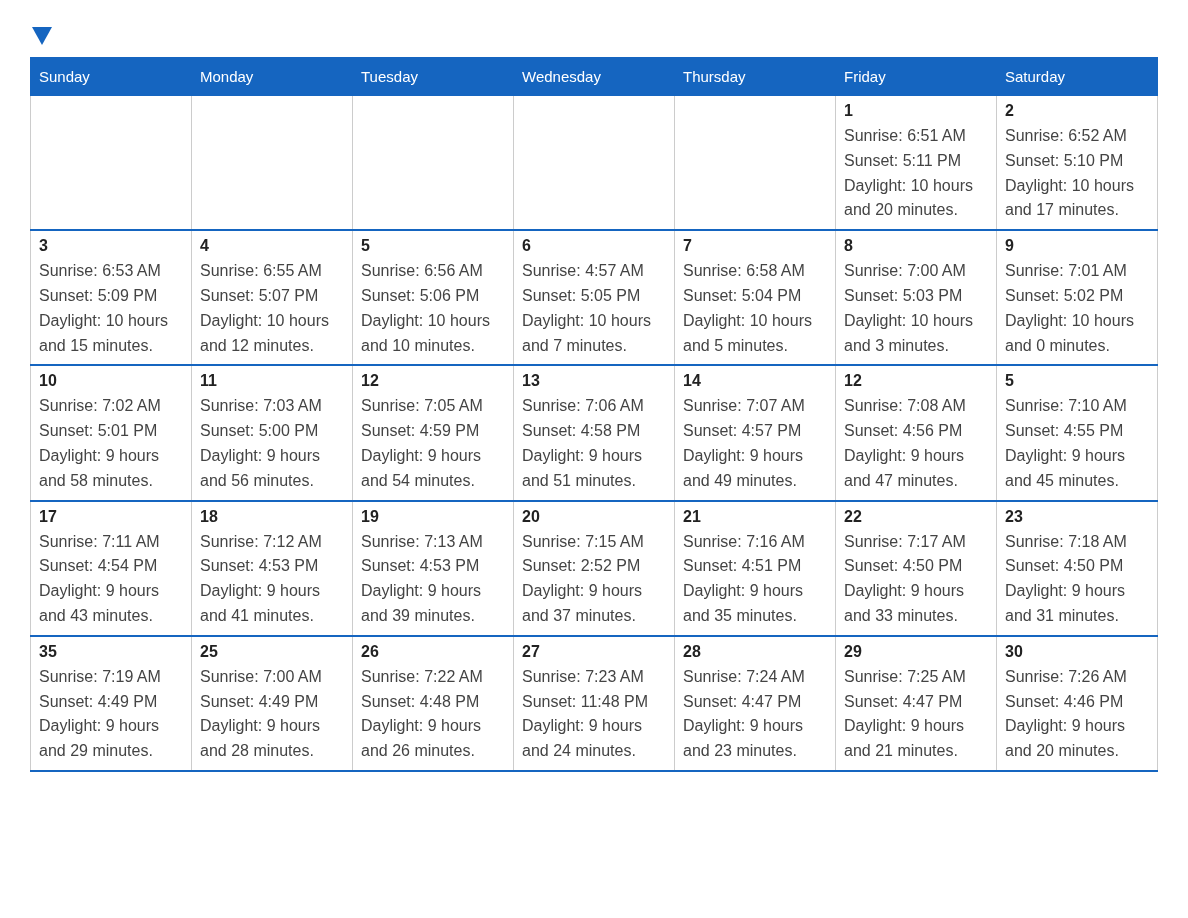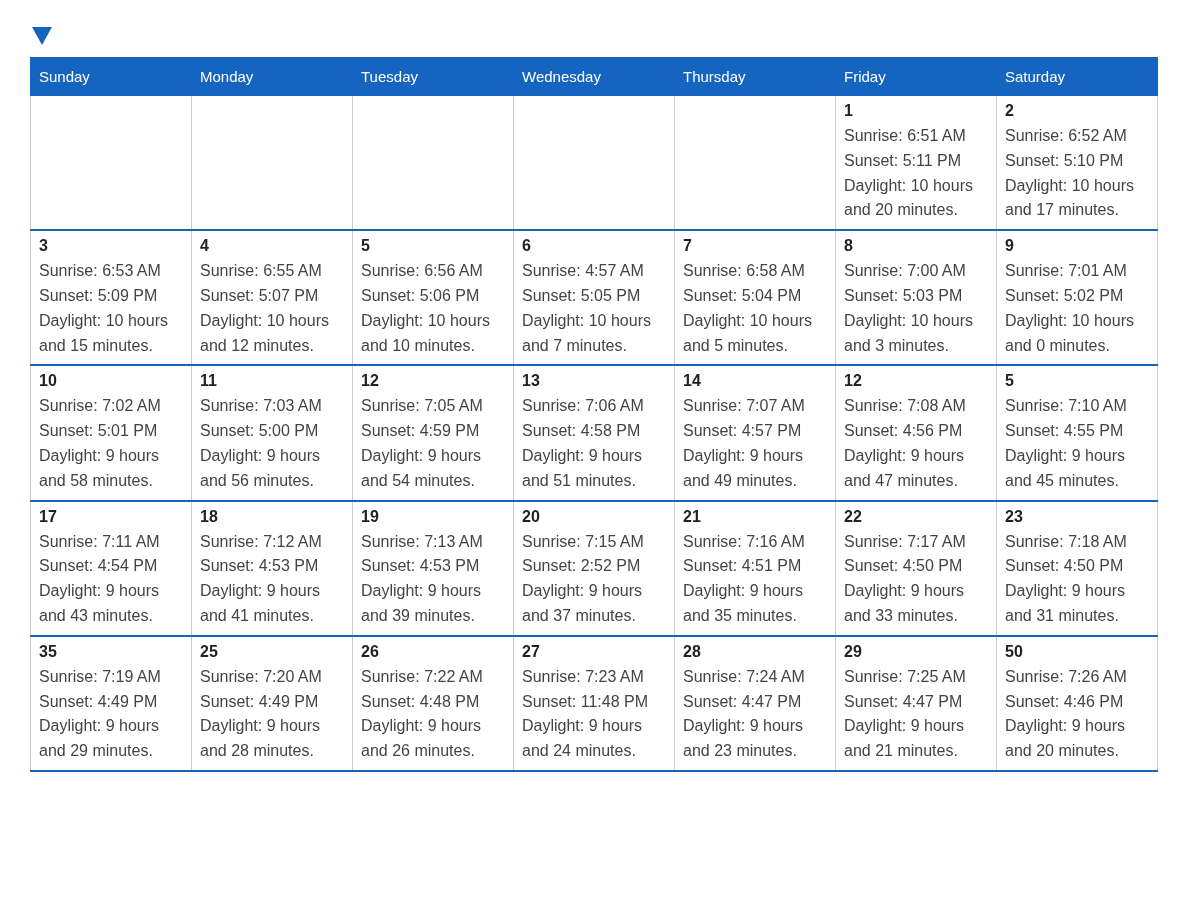--- a/index.html
+++ b/index.html
@@ -302,21 +302,21 @@
       <tr>
         <td>
           <span class="day-number">35</span>
           <div class="day-info">Sunrise: 7:19 AM
 Sunset: 4:49 PM
 Daylight: 9 hours
 and 29 minutes.</div>
         </td>
         <td>
           <span class="day-number">25</span>
-          <div class="day-info">Sunrise: 7:20 AM
+          <div class="day-info">Sunrise: 7:00 AM
 Sunset: 4:49 PM
 Daylight: 9 hours
 and 28 minutes.</div>
         </td>
         <td>
           <span class="day-number">26</span>
           <div class="day-info">Sunrise: 7:22 AM
 Sunset: 4:48 PM
 Daylight: 9 hours
 and 26 minutes.</div>
@@ -336,21 +336,21 @@
 and 23 minutes.</div>
         </td>
         <td>
           <span class="day-number">29</span>
           <div class="day-info">Sunrise: 7:25 AM
 Sunset: 4:47 PM
 Daylight: 9 hours
 and 21 minutes.</div>
         </td>
         <td>
-          <span class="day-number">50</span>
+          <span class="day-number">30</span>
           <div class="day-info">Sunrise: 7:26 AM
 Sunset: 4:46 PM
 Daylight: 9 hours
 and 20 minutes.</div>
         </td>
       </tr>
     </tbody>
 </table>
 
 </body></html>

